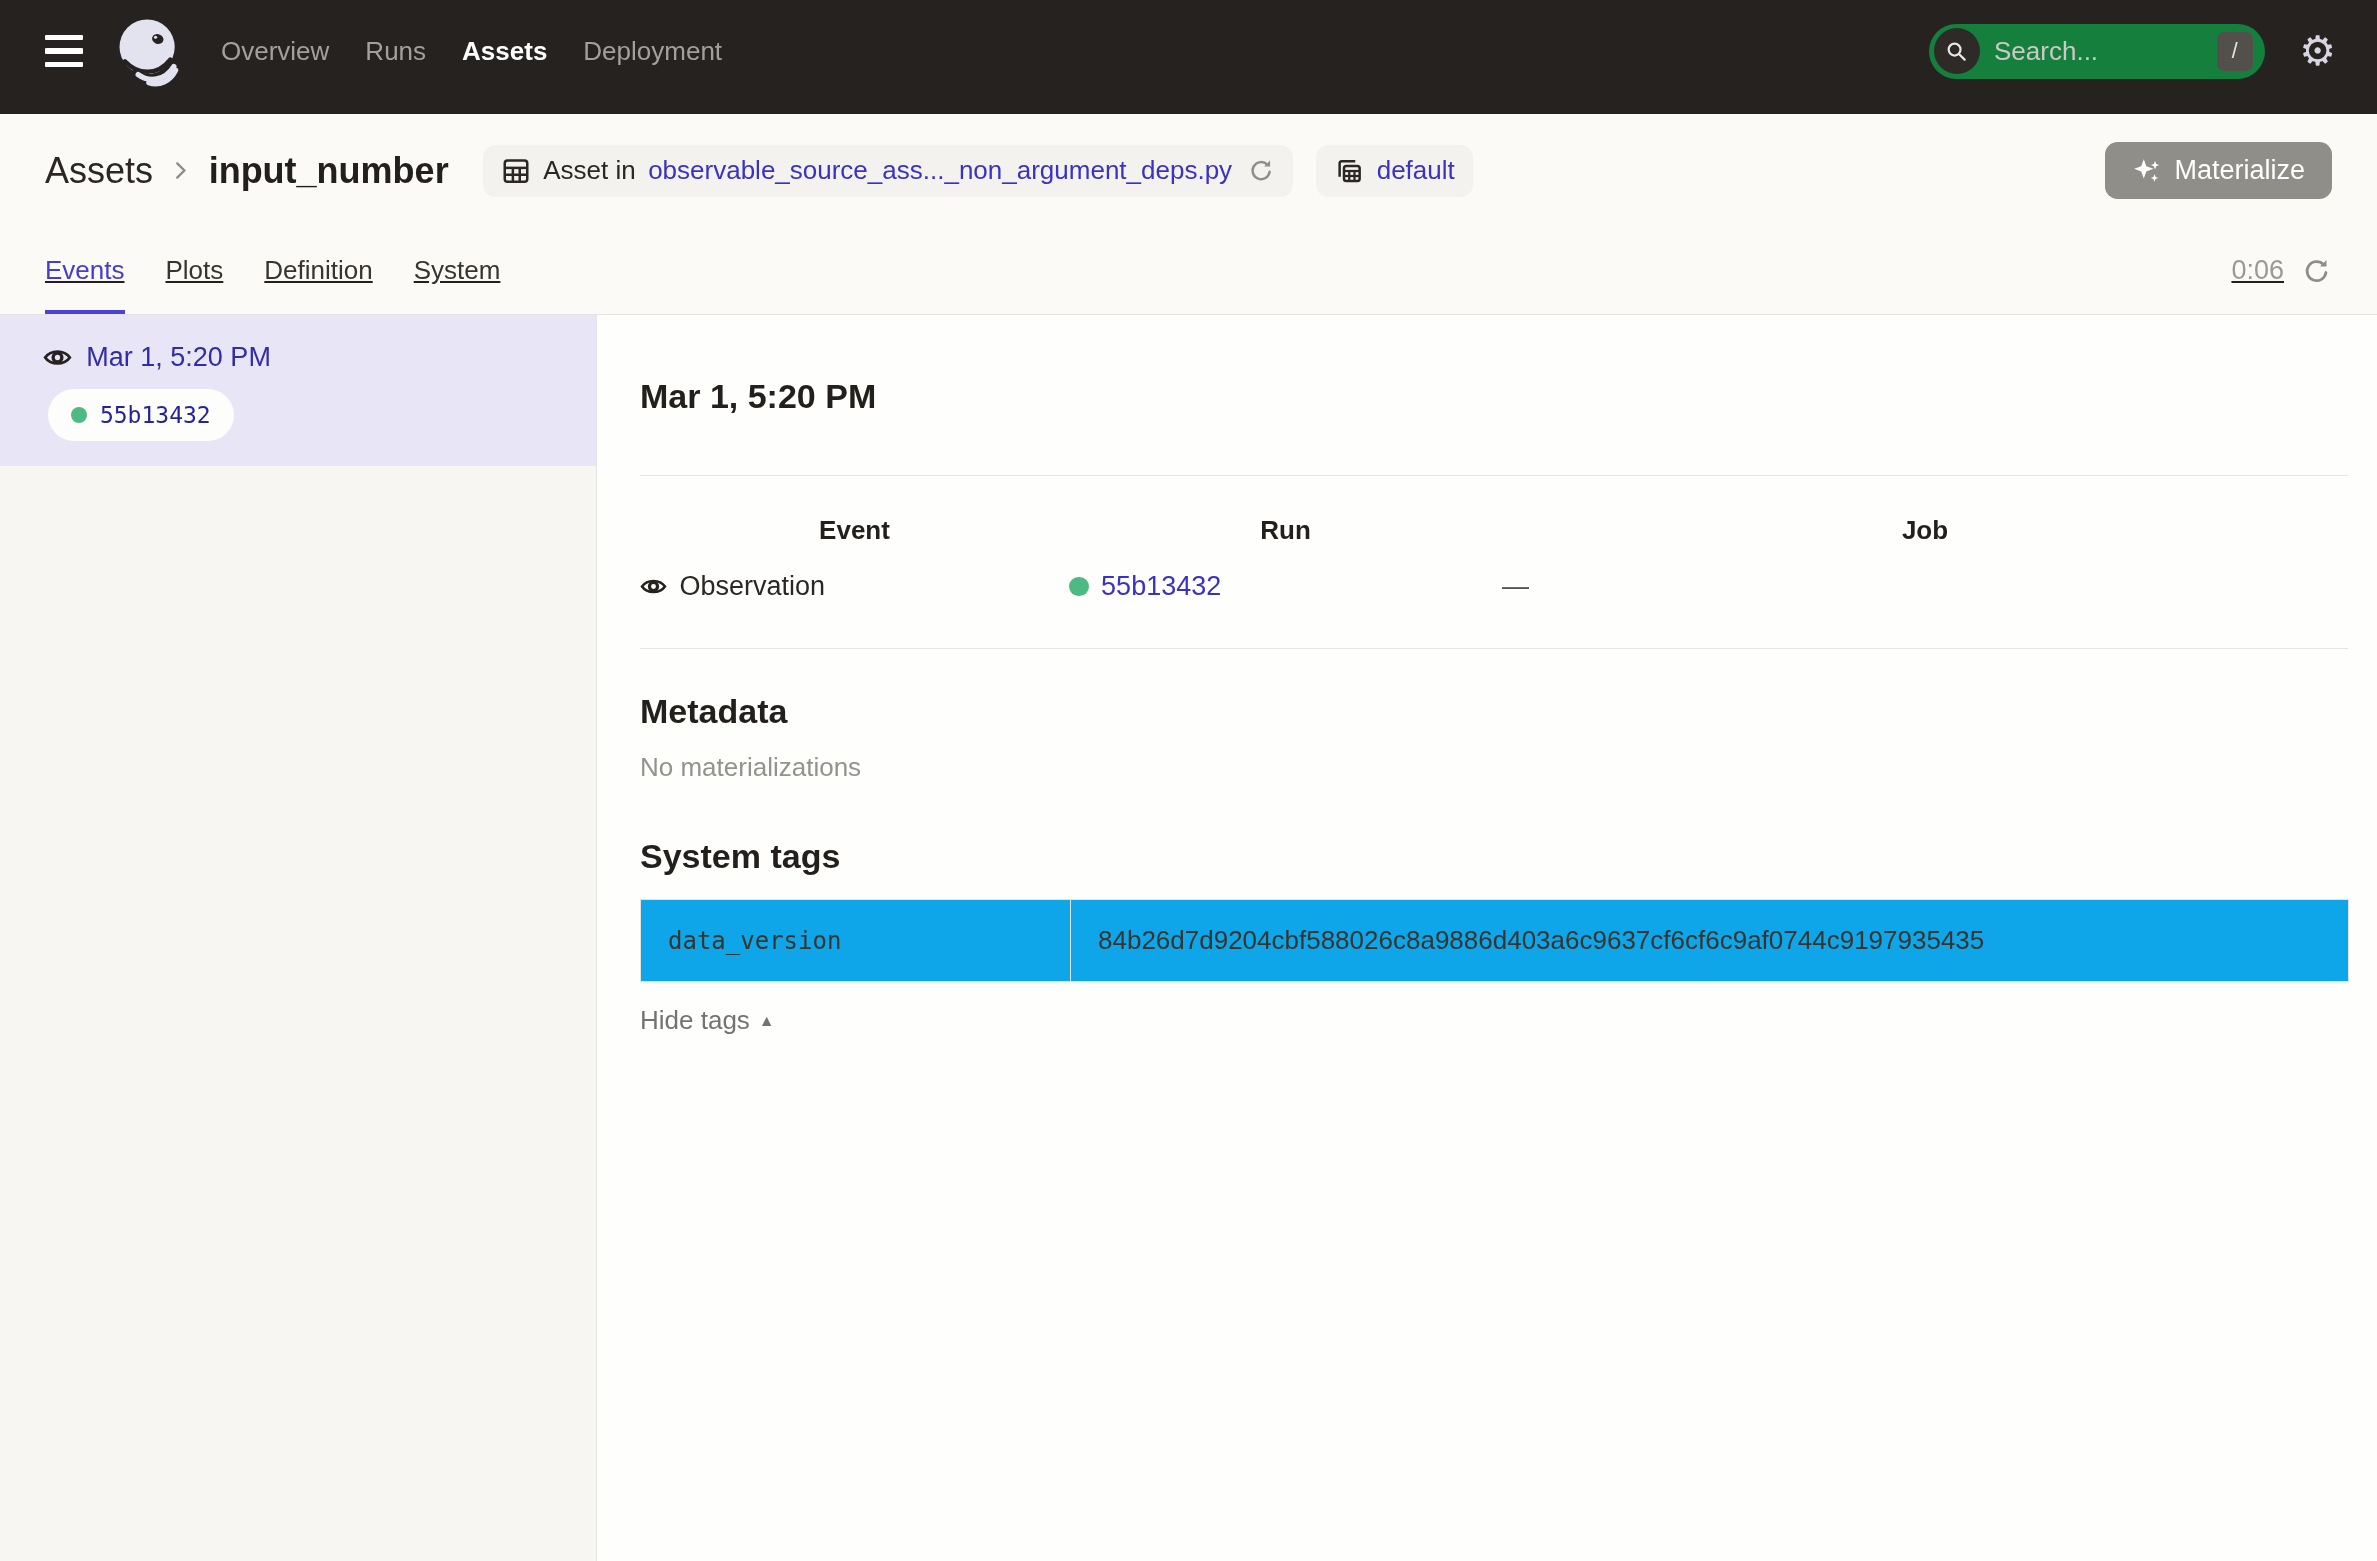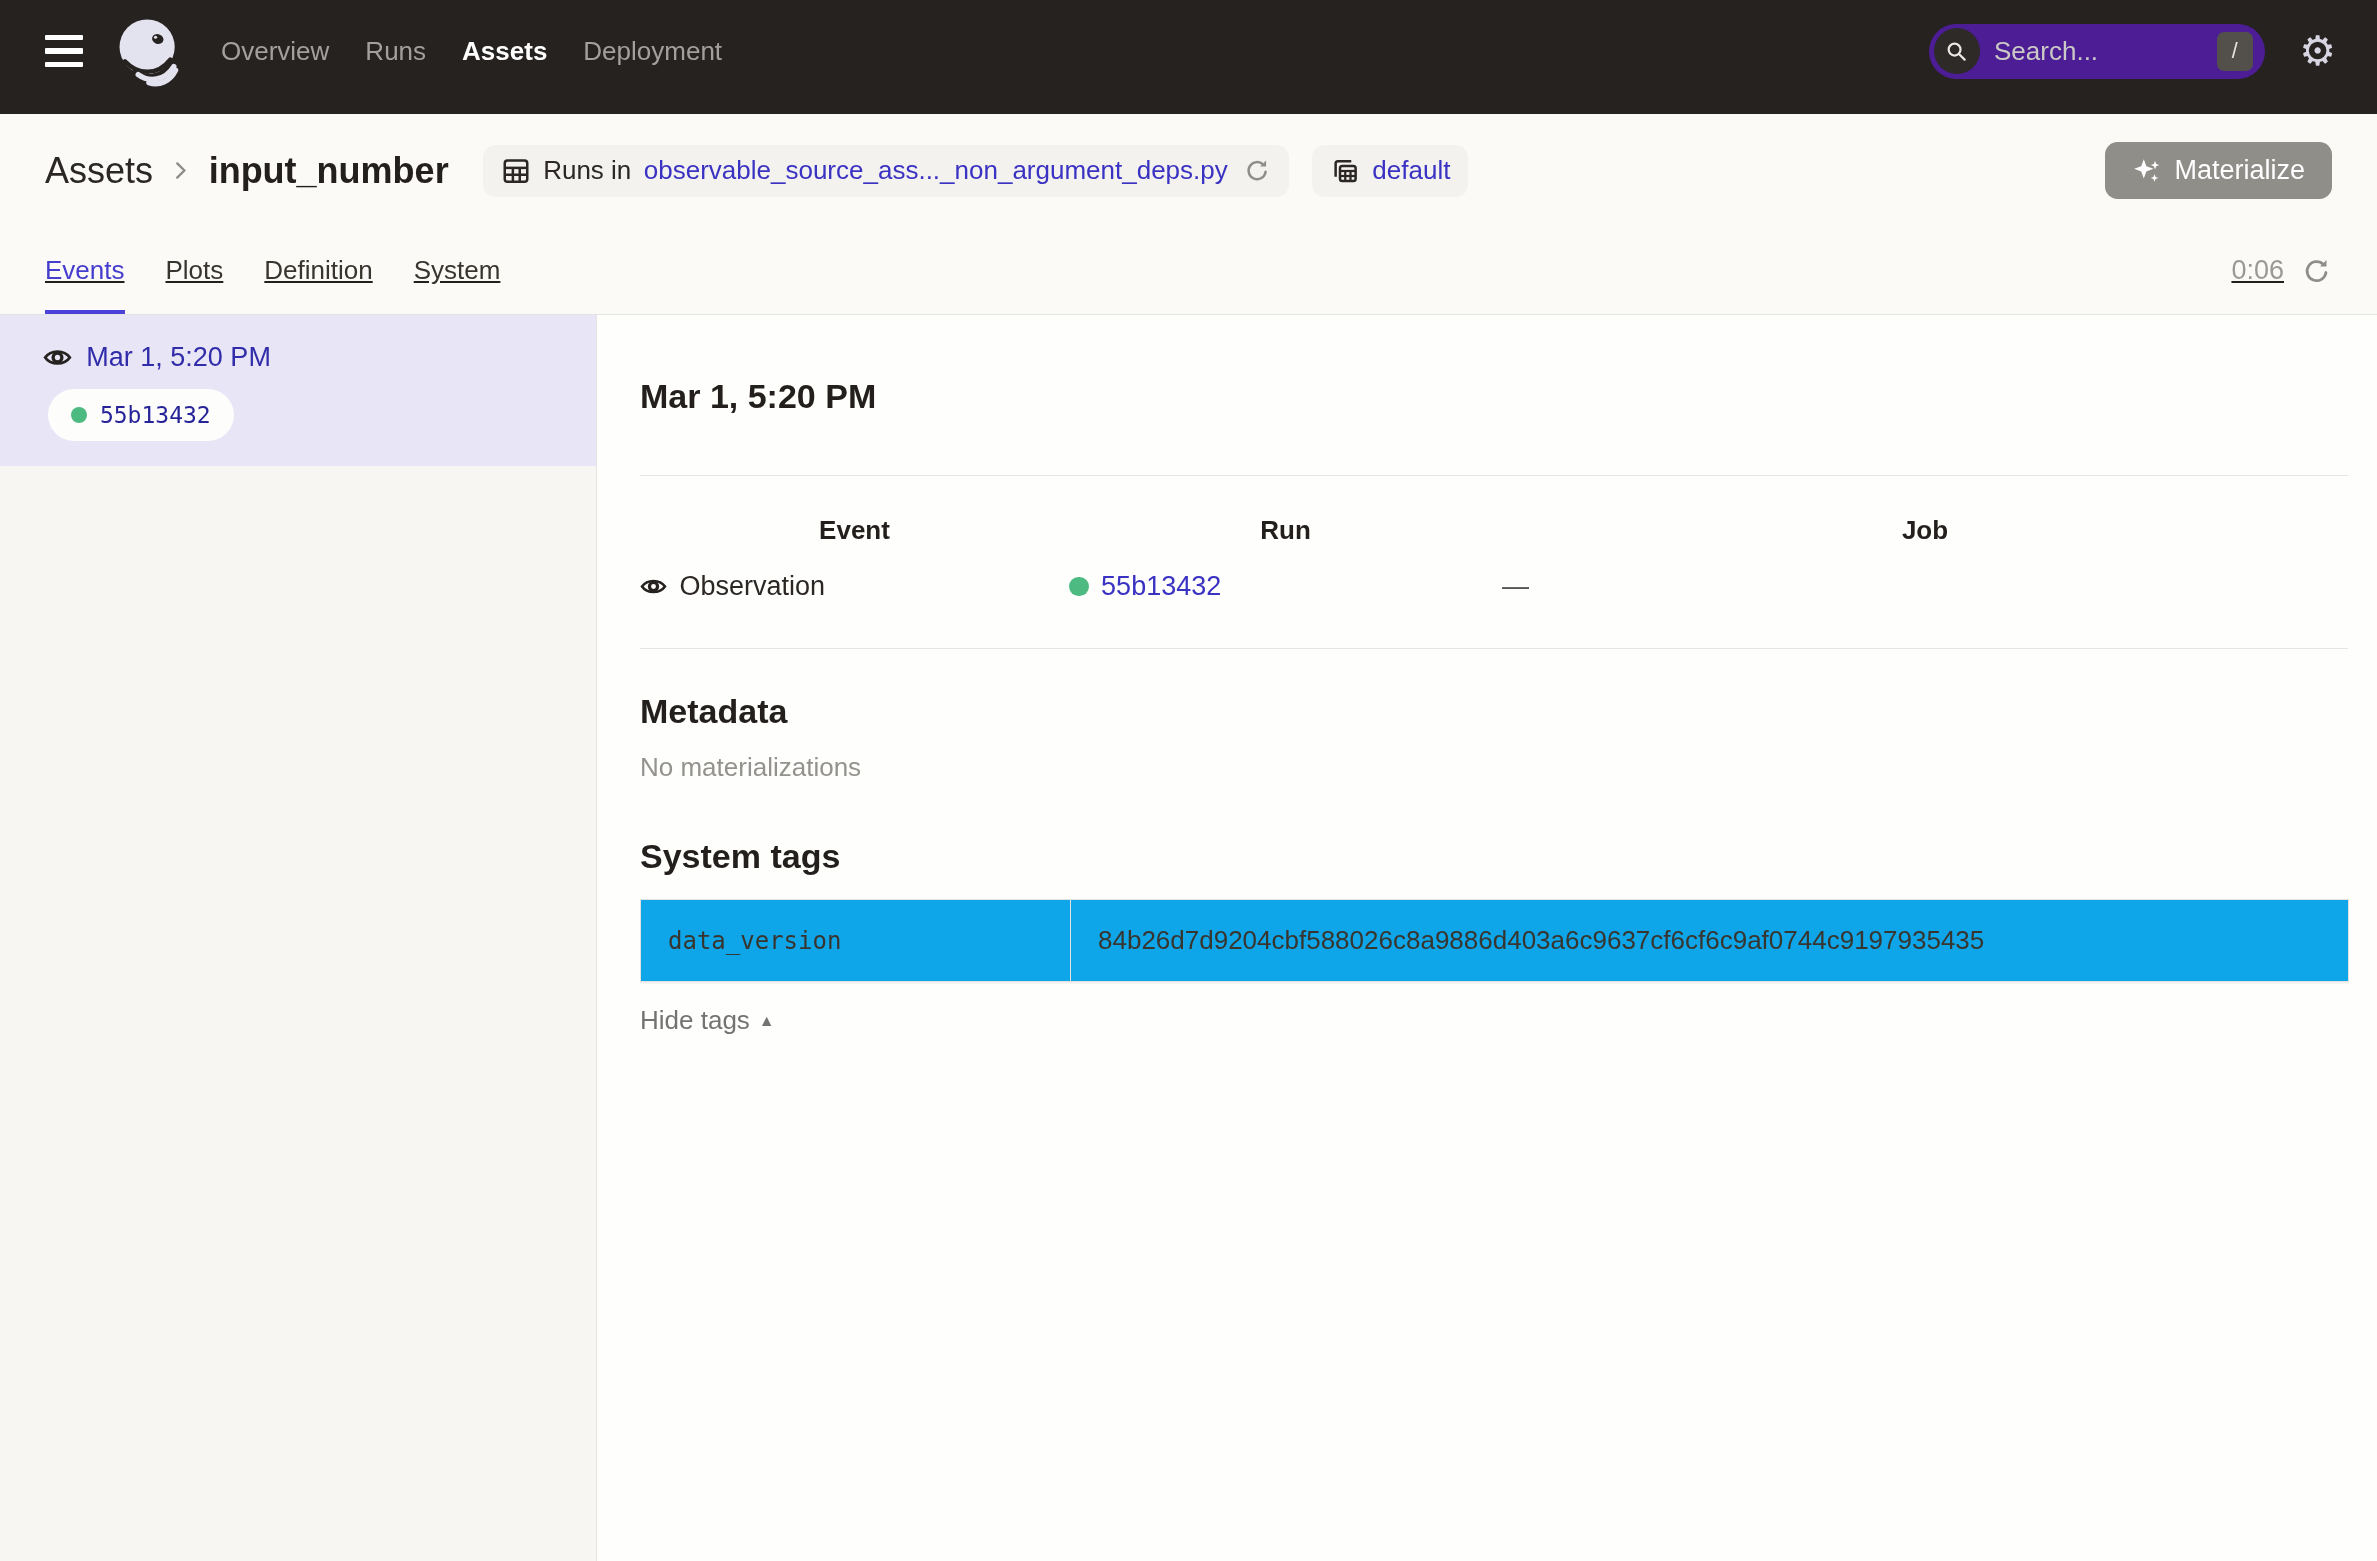--- a/index.html
+++ b/index.html
@@ -21,21 +21,21 @@
   }
   .hamburger { width:38px; display:flex; flex-direction:column; gap:8px; cursor:pointer; }
   .hamburger span { display:block; height:5.4px; background:#fff; border-radius:0.9px; }
   .logo { margin-left:30px; width:70px; height:73px; display:flex; align-items:center; }
   .navitems { display:flex; align-items:center; gap:36px; margin-left:38px; }
   .navitem { font-size:26px; color:#a2a09d; font-weight:500; cursor:pointer; }
   .navitem.active { color:#ffffff; font-weight:700; }
   .nav-spacer { flex:1; }
   .searchbox {
     width:336px; height:55px; border-radius:28px;
-    background:#4c1d95; display:flex; align-items:center; padding:0 12.5px 0 4.5px;
+    background:#15803d; display:flex; align-items:center; padding:0 12.5px 0 4.5px;
   }
   .search-circle {
     width:46px; height:46px; border-radius:50%;
     background:#2d2a27; display:flex; align-items:center; justify-content:center; color:#e9e8e5;
   }
   .searchbox input {
     flex:1; background:transparent; border:0; outline:none;
     font-family:"Liberation Sans", sans-serif;
     font-size:26px; color:#f2f1ee; margin-left:14.3px; min-width:0;
   }
@@ -192,21 +192,21 @@
     <div class="chip">
       <span class="icon">
         <svg width="30" height="30" viewBox="0 0 24 24">
           <rect x="3" y="3.5" width="18" height="17" rx="2.2" fill="none" stroke="currentColor" stroke-width="2"></rect>
           <line x1="3" y1="9.5" x2="21" y2="9.5" stroke="currentColor" stroke-width="2"></line>
           <line x1="3" y1="15" x2="21" y2="15" stroke="currentColor" stroke-width="2"></line>
           <line x1="9.5" y1="9.5" x2="9.5" y2="20.5" stroke="currentColor" stroke-width="2"></line>
           <line x1="15" y1="9.5" x2="15" y2="20.5" stroke="currentColor" stroke-width="2"></line>
         </svg>
       </span>
-      <span>Runs in</span>
+      <span>Asset in</span>
       <a>observable_source_ass..._non_argument_deps.py</a>
       <span class="refresh">
         <svg width="27" height="27" viewBox="0 0 24 24">
           <path d="M19.2 13.2 a7.6 7.6 0 1 1 -2.1 -6.4" fill="none" stroke="currentColor" stroke-width="2.2" stroke-linecap="round"></path>
           <path d="M19.6 3.2 L19.6 8.4 L14.4 8.4 Z" fill="currentColor"></path>
         </svg>
       </span>
     </div>
 
     <div class="chip default-chip">

